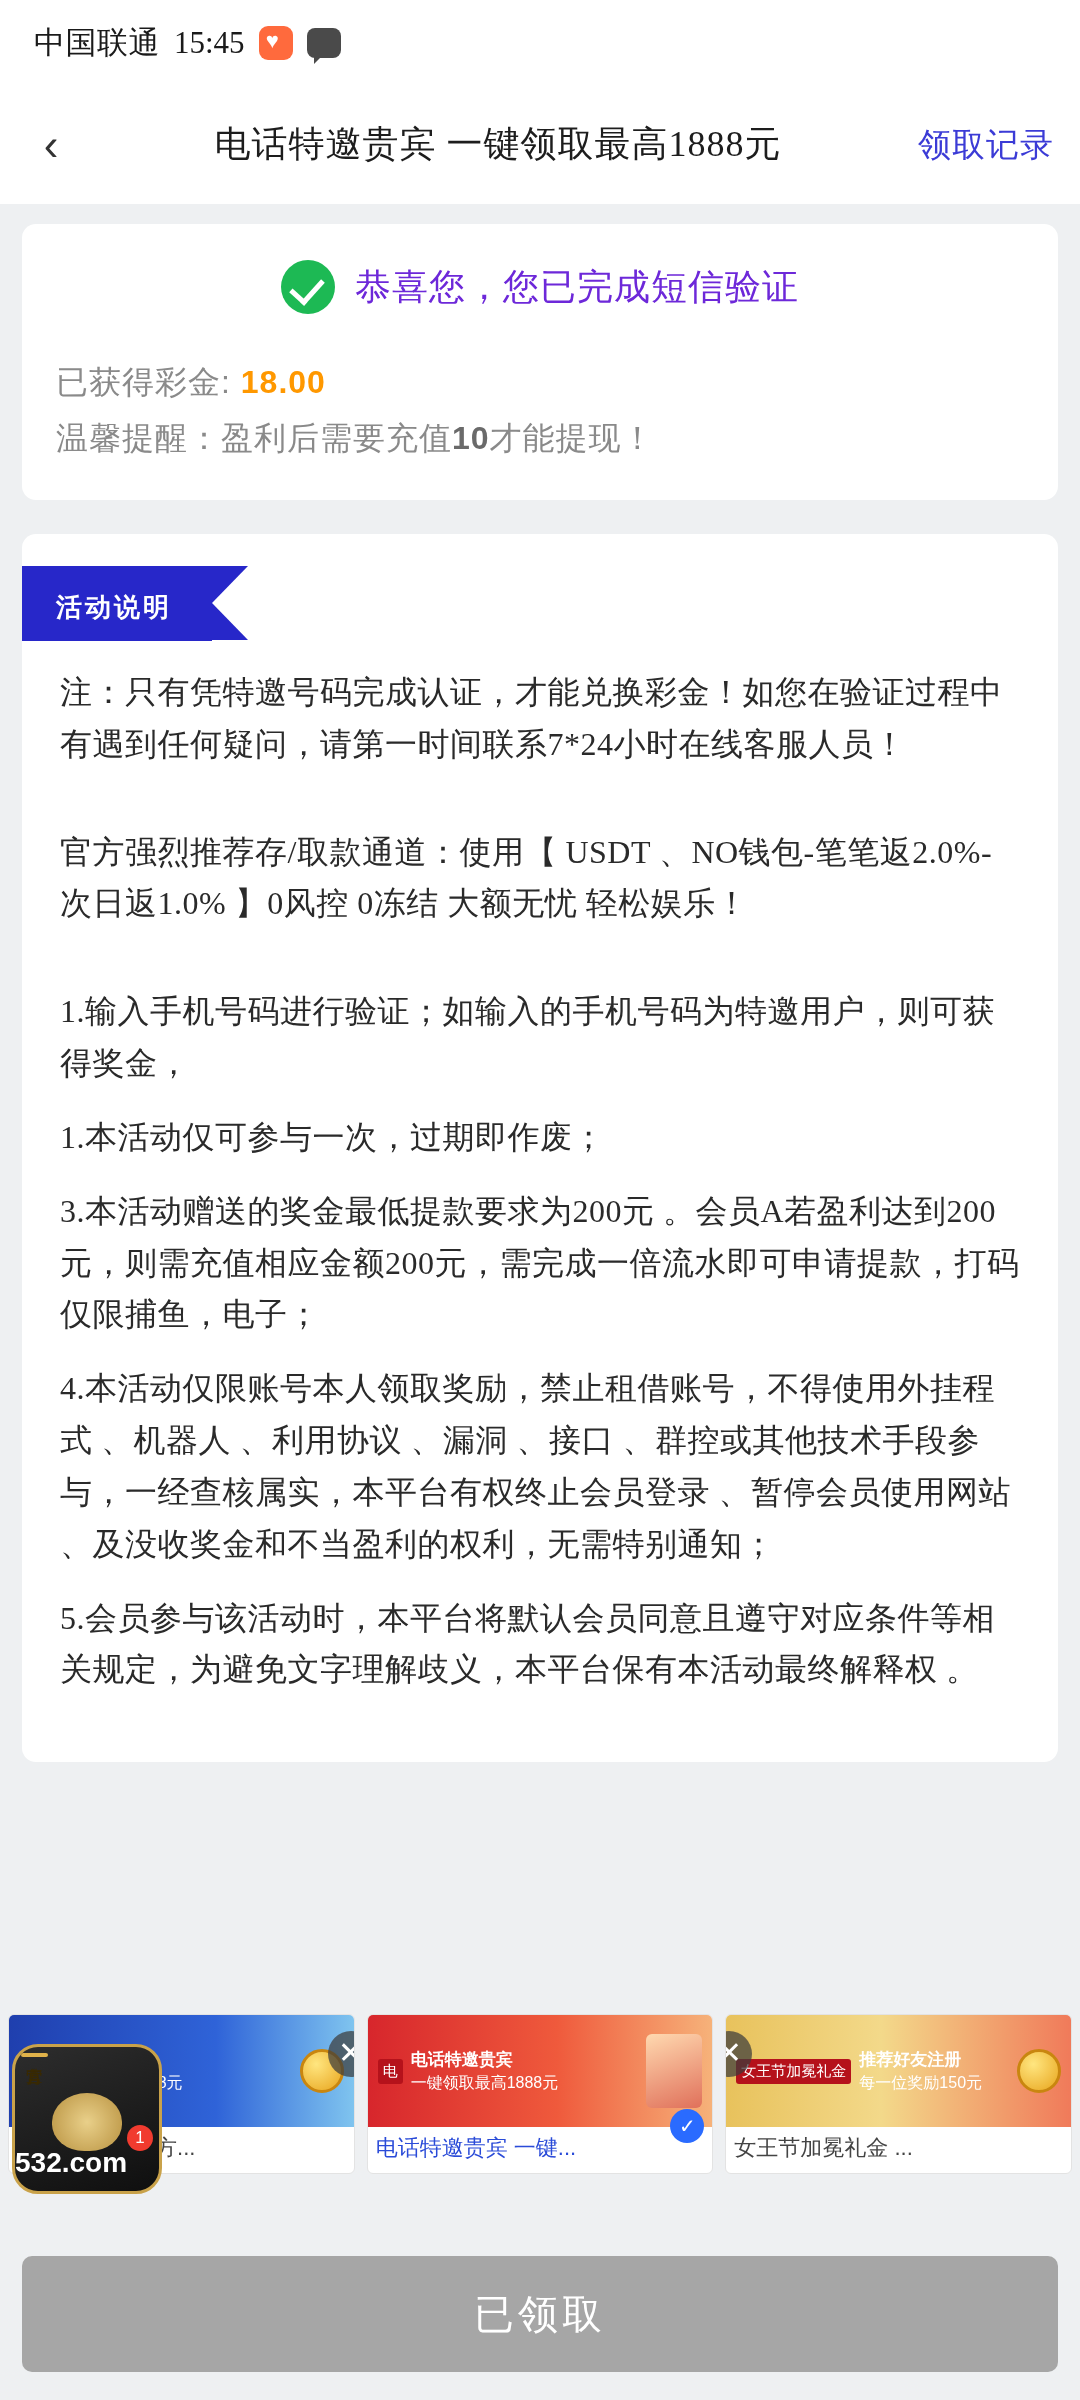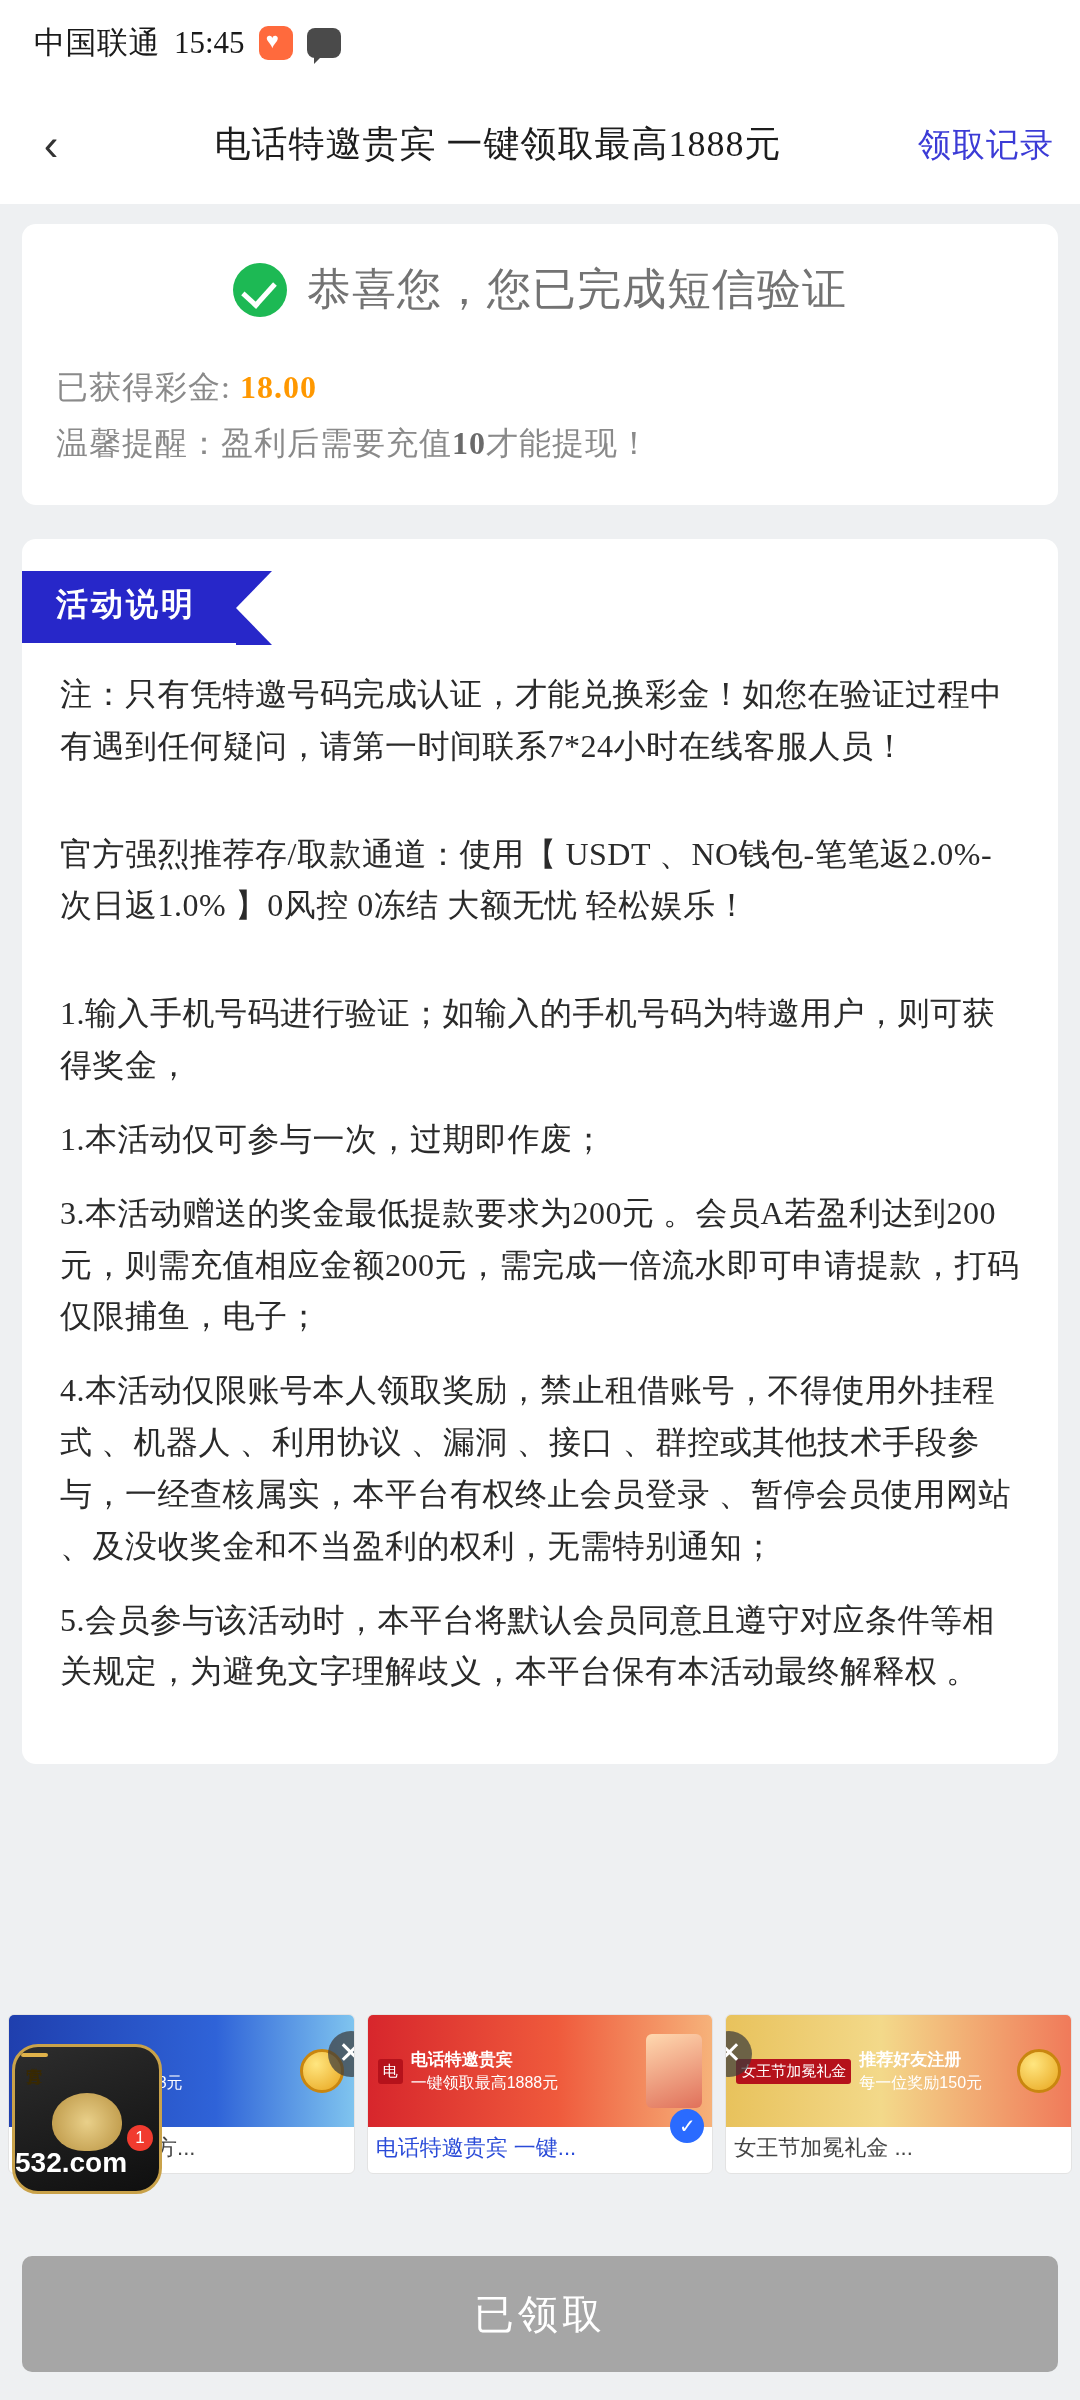--- a/index.html
+++ b/index.html
@@ -113,49 +113,49 @@
   .check-circle {
     width: 54px; height: 54px; border-radius: 50%;
     background: #1db954; position: relative; flex: 0 0 auto;
   }
   .check-circle::after {
     content: ""; position: absolute; left: 16px; top: 12px;
     width: 15px; height: 26px; border: solid #fff;
     border-width: 0 5px 5px 0; transform: rotate(42deg);
   }
   .verify-text {
-    font-size: 44px; color: #737373;
+    font-size: 36px; color: #6d28d9;
     font-family: "Liberation Serif", "DejaVu Serif", serif;
     letter-spacing: 1px;
   }
   .bonus-line, .tip-line {
     font-size: 32px; color: #8a8a8a; line-height: 1.75;
-    font-family: Liberation Serif, serif;
+    font-family: Liberation Sans, sans-serif;
     letter-spacing: 1px;
   }
   .bonus-amount { color: #ff9800; font-weight: 700; }
   .tip-strong { color: #6a6a6a; font-weight: 700; }
 
   
   .rules-card {
     background: #fff;
     border-radius: 14px;
     margin: 34px 22px 0 22px;
     padding: 0 0 40px 0;
     position: relative;
   }
   .ribbon {
     position: relative;
     display: inline-block;
     background: #2727c9;
     color: #fff;
-    font-size: 32px;
+    font-size: 26px;
     font-weight: 700;
     letter-spacing: 3px;
-    padding: 12px 40px 16px 34px;
+    padding: 24px 40px 16px 34px;
     margin: 32px 0 0 0;
     font-family: "Liberation Serif", "DejaVu Serif", serif;
   }
   .ribbon::after {
     content: "";
     position: absolute; right: -36px; top: 0;
     width: 0; height: 0;
     border-top: 37px solid #2727c9;
     border-bottom: 37px solid #2727c9;
     border-right: 36px solid transparent;

